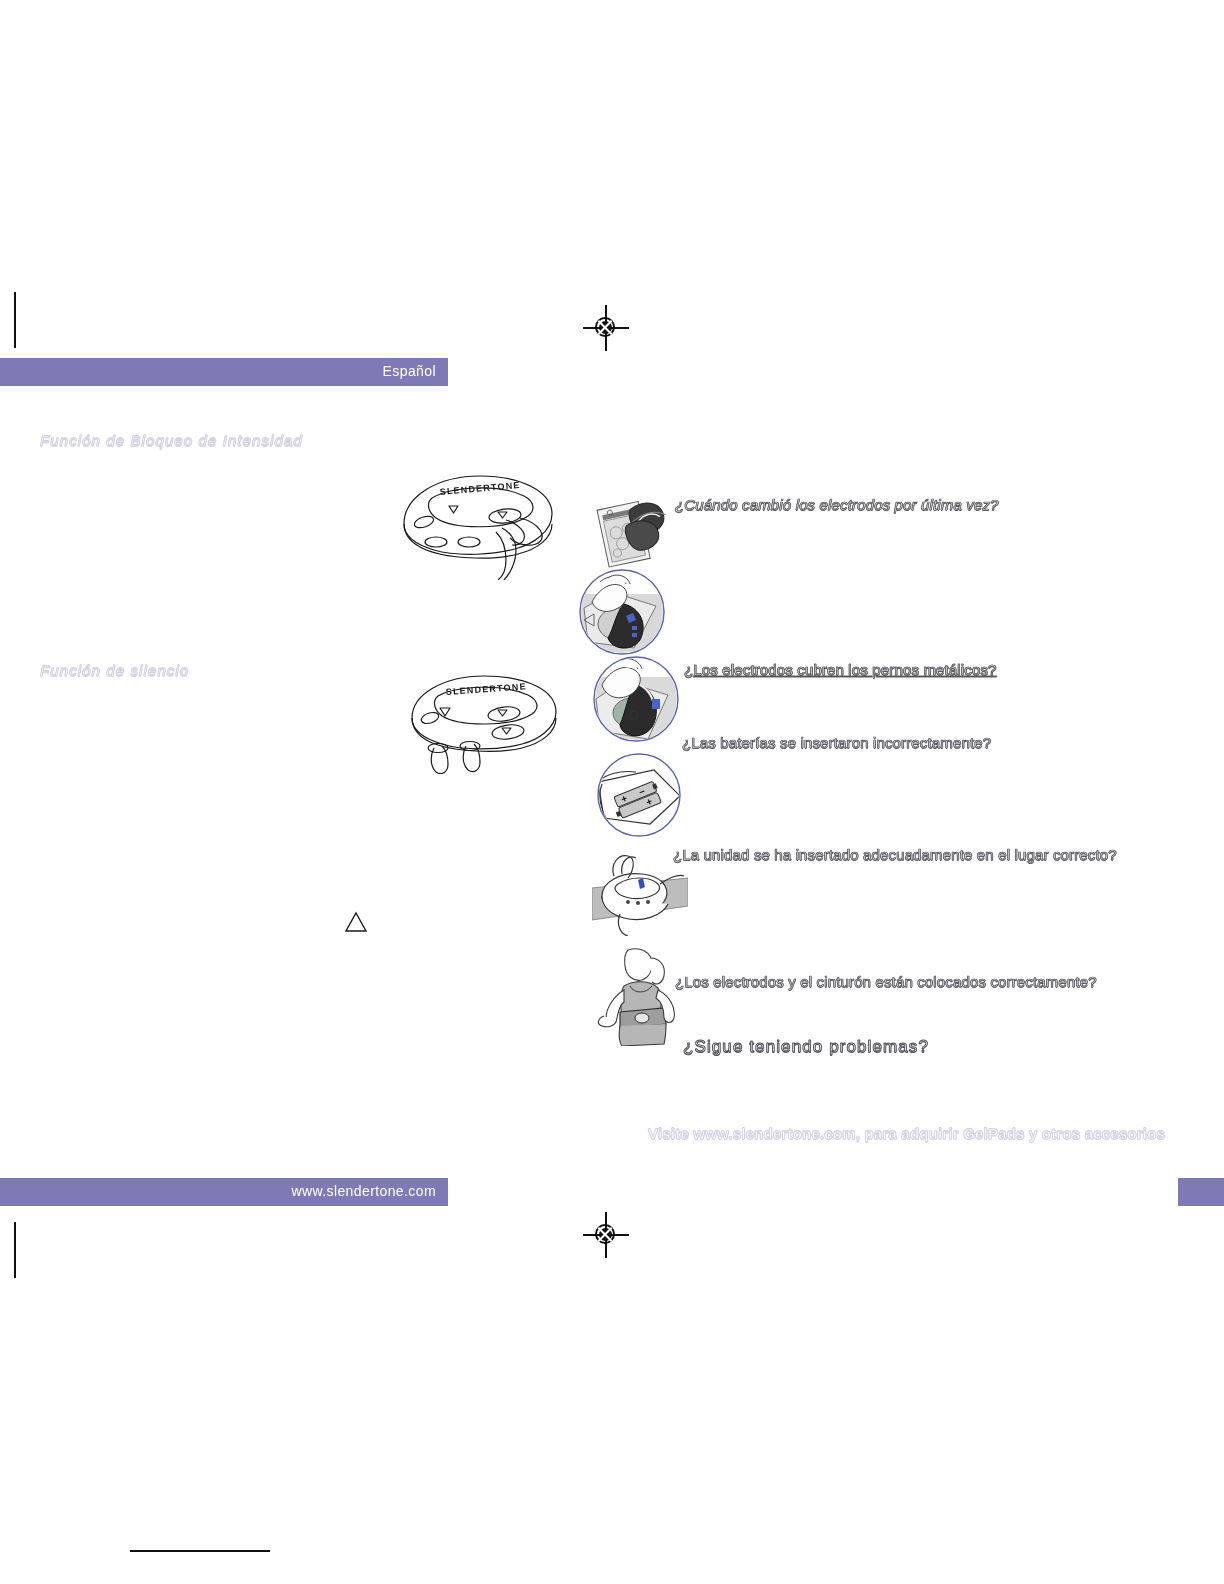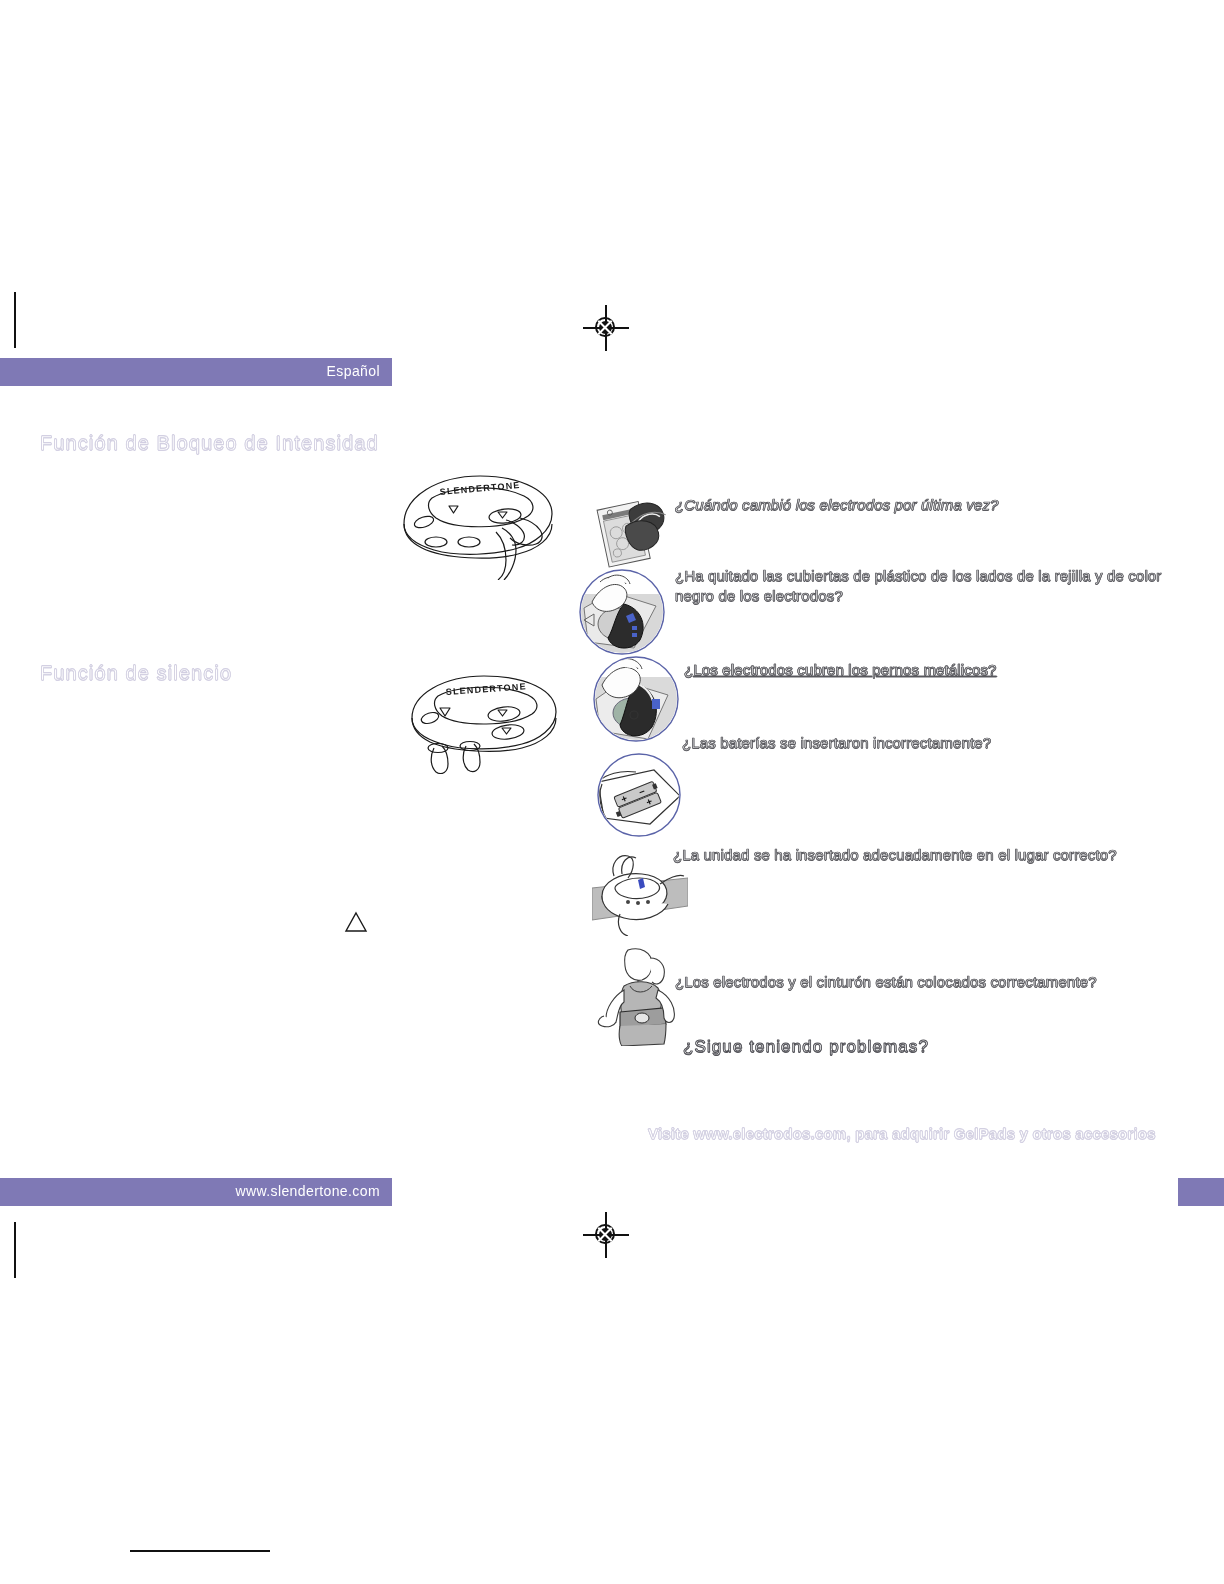--- a/index.html
+++ b/index.html
@@ -67,21 +67,21 @@
   }
   .reg-mark .slash1 { transform: rotate(45deg); }
   .reg-mark .slash2 { transform: rotate(-45deg); }
   .reg-top    { left: 583px; top: 305px; }
   .reg-bottom { left: 583px; top: 1212px; }
 
   
   .banner {
     position: absolute;
     left: 0;
-    width: 392px;
+    width: 448px;
     height: 28px;
     background: #7f79b5;
   }
   .banner-label {
     position: absolute;
     right: 12px;
     top: 5px;
     font-size: 14px;
     letter-spacing: 0.4px;
     color: #ffffff;
@@ -102,22 +102,23 @@
   .ghost {
     position: absolute;
     color: #ffffff;
     -webkit-text-stroke: 0.7px #cfccdf;
     text-shadow:
       0.6px 0 #d5d2e4, -0.6px 0 #d5d2e4,
       0 0.6px #d5d2e4, 0 -0.6px #d5d2e4;
     white-space: nowrap;
   }
   .ghost-heading {
-    font-size: 20px;
+    font-size: 15px;
     letter-spacing: 1.1px;
+    font-style: italic;
   }
   .heading-lock   { left: 40px; top: 432px; }
   .heading-mute   { left: 40px; top: 662px; }
 
   .ghost-footer {
     left: 648px;
     top: 1125px;
     font-size: 15px;
     letter-spacing: 0.2px;
     font-weight: bold;
@@ -386,27 +387,26 @@
       <path d="M26 80 C24 90 26 98 28 100 L70 98 C72 90 72 84 72 78" fill="#b6b6b6" stroke="#3a3a3a" stroke-width="1.1"></path>
       <g fill="#ffffff" stroke="#3a3a3a" stroke-width="1.1">
         <path d="M30 44 C20 50 12 62 12 72 C12 78 18 80 22 76 C24 70 24 60 30 56 Z"></path>
         <path d="M64 44 C76 50 82 62 80 72 C78 78 72 78 70 72 C70 64 68 56 62 52 Z"></path>
         <path d="M10 70 C4 72 2 78 8 80 C14 82 20 80 22 76"></path>
       </g>
     </svg>
   </div>
 
   <div class="qtext q1">¿Cuándo cambió los electrodos por última vez?</div>
-  <div class="qtext q2">¿Ha quitado las cubiertas de plástico de los lados de la rejilla y de color negro de los electrodos?</div>
   <div class="qtext q3">¿Los electrodos cubren los pernos metálicos?</div>
   <div class="qtext q4">¿Las baterías se insertaron incorrectamente?</div>
   <div class="qtext q6">¿Los electrodos y el cinturón están colocados correctamente?</div>
   <div class="qtext q5">¿La unidad se ha insertado adecuadamente en el lugar correcto?</div>
   <div class="qtext big q7">¿Sigue teniendo problemas?</div>
 
-  <div class="ghost ghost-footer">Visite www.electrodos.com, para adquirir GelPads y otros accesorios</div>
+  <div class="ghost ghost-footer">Visite www.slendertone.com, para adquirir GelPads y otros accesorios</div>
 
   <div class="banner banner-bottom">
     <span class="banner-label">www.slendertone.com</span>
   </div>
   <div class="page-tab"></div>
 
 </div>
 
 </body></html>

